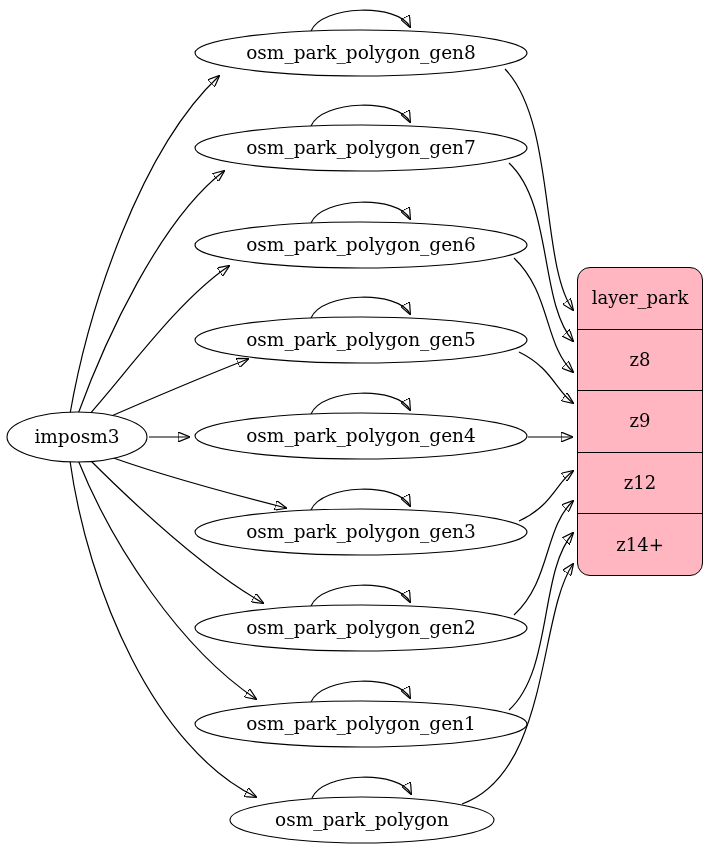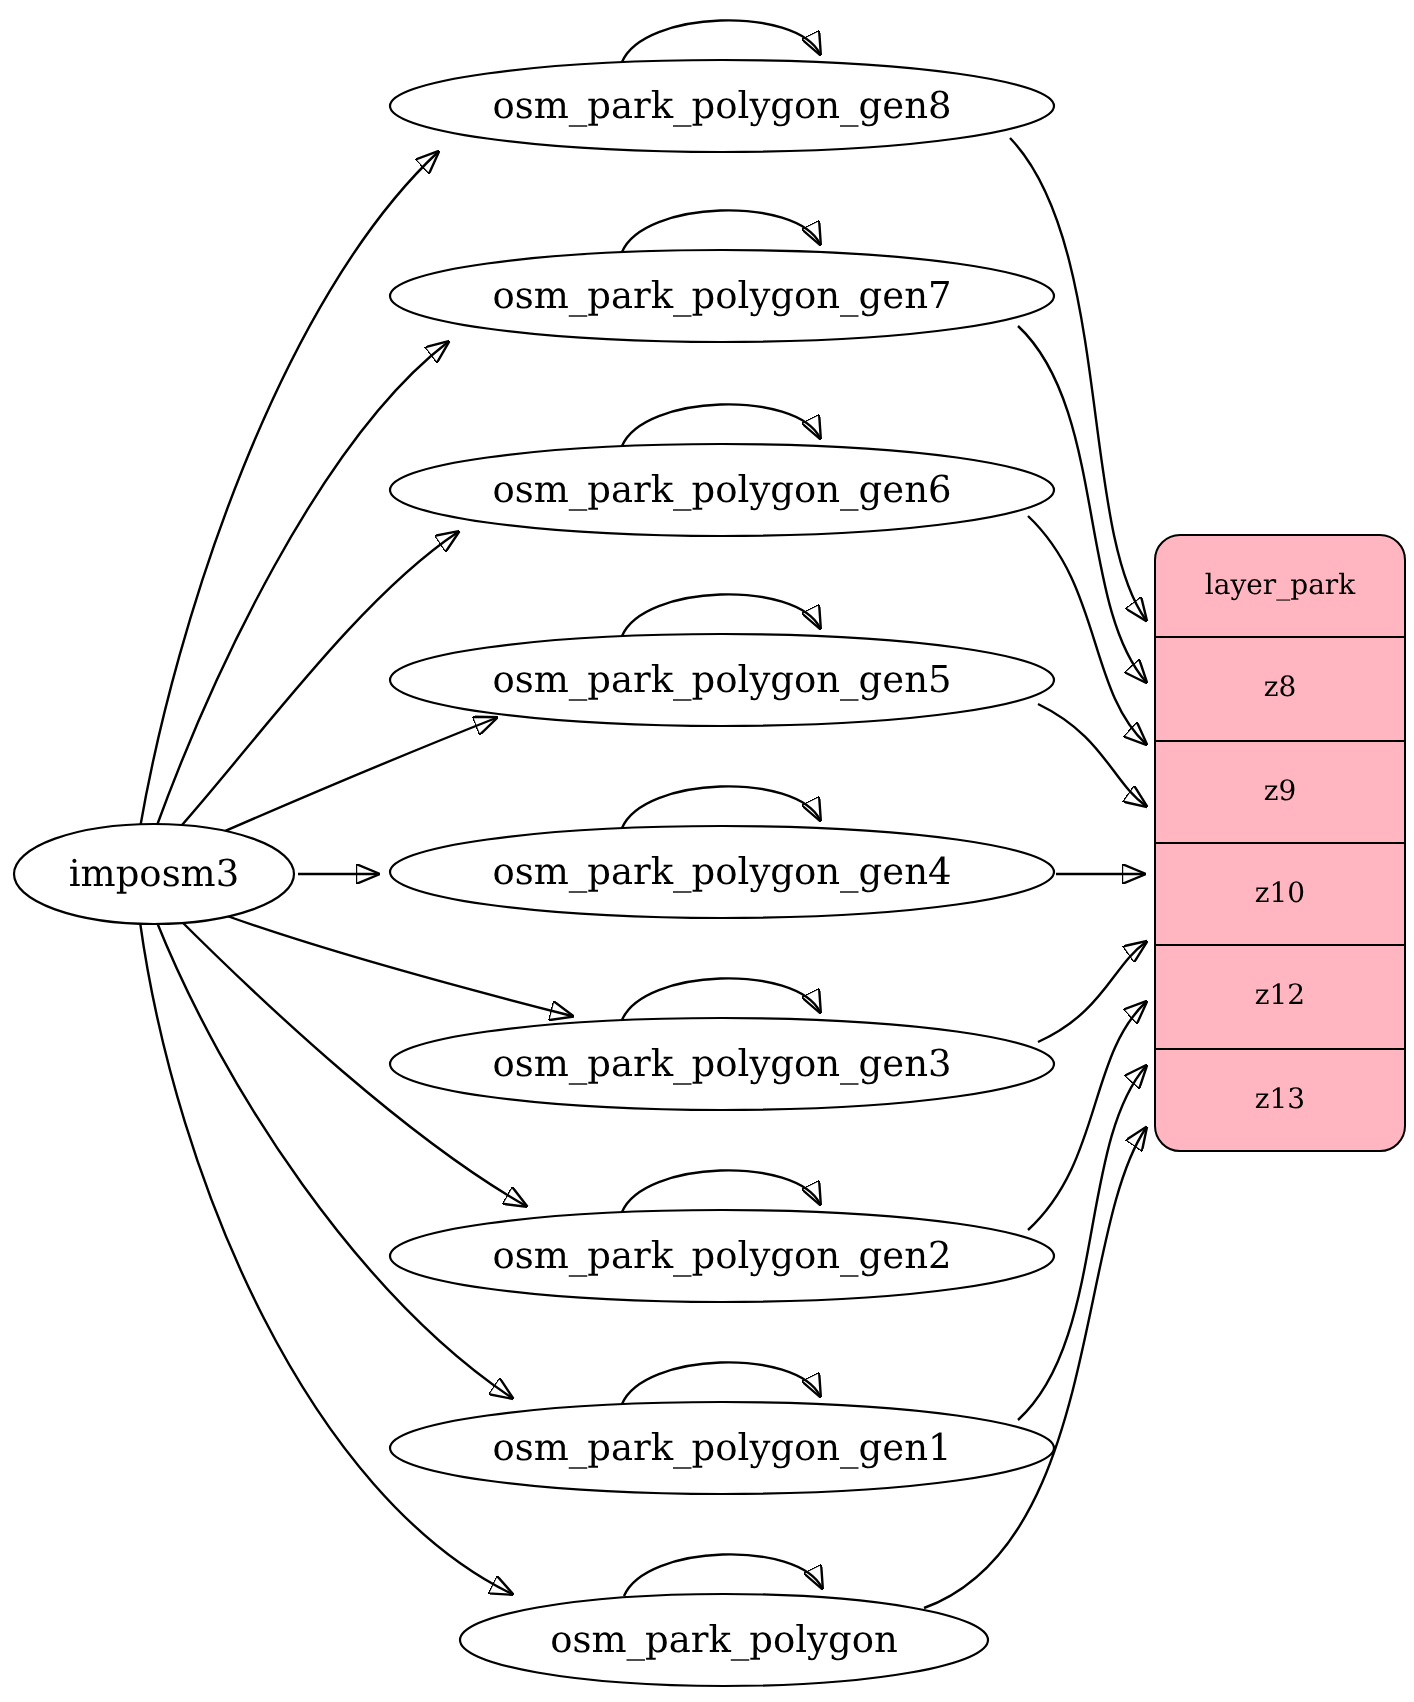--- a/index.html
+++ b/index.html
@@ -48,21 +48,21 @@
     border-radius: 13px;
     display: flex;
     flex-direction: column;
     overflow: hidden;
   }
   .layer-header, .layer-row {
     flex: 1;
     display: flex;
     align-items: center;
     justify-content: center;
-    font-size: 14px;
+    font-size: 18px;
     color: #000000;
     line-height: 1;
   }
   .layer-row {
     border-top: 1.2px solid #000000;
   }
 </style>
 </head>
 <body>
 
@@ -151,18 +151,17 @@
     <g>
       <ellipse cx="362" cy="820" rx="132" ry="23"></ellipse>
       <text x="362" y="826">osm_park_polygon</text>
     </g>
   </svg>
 
   <div class="layer-node">
     <div class="layer-header">layer_park</div>
     <div class="layer-row">z8</div>
     <div class="layer-row">z9</div>
-    <div class="layer-row">z10</div>
     <div class="layer-row">z12</div>
-    <div class="layer-row">z13</div>
+    <div class="layer-row">z14+</div>
   </div>
 
 </div>
 
 </body></html>

